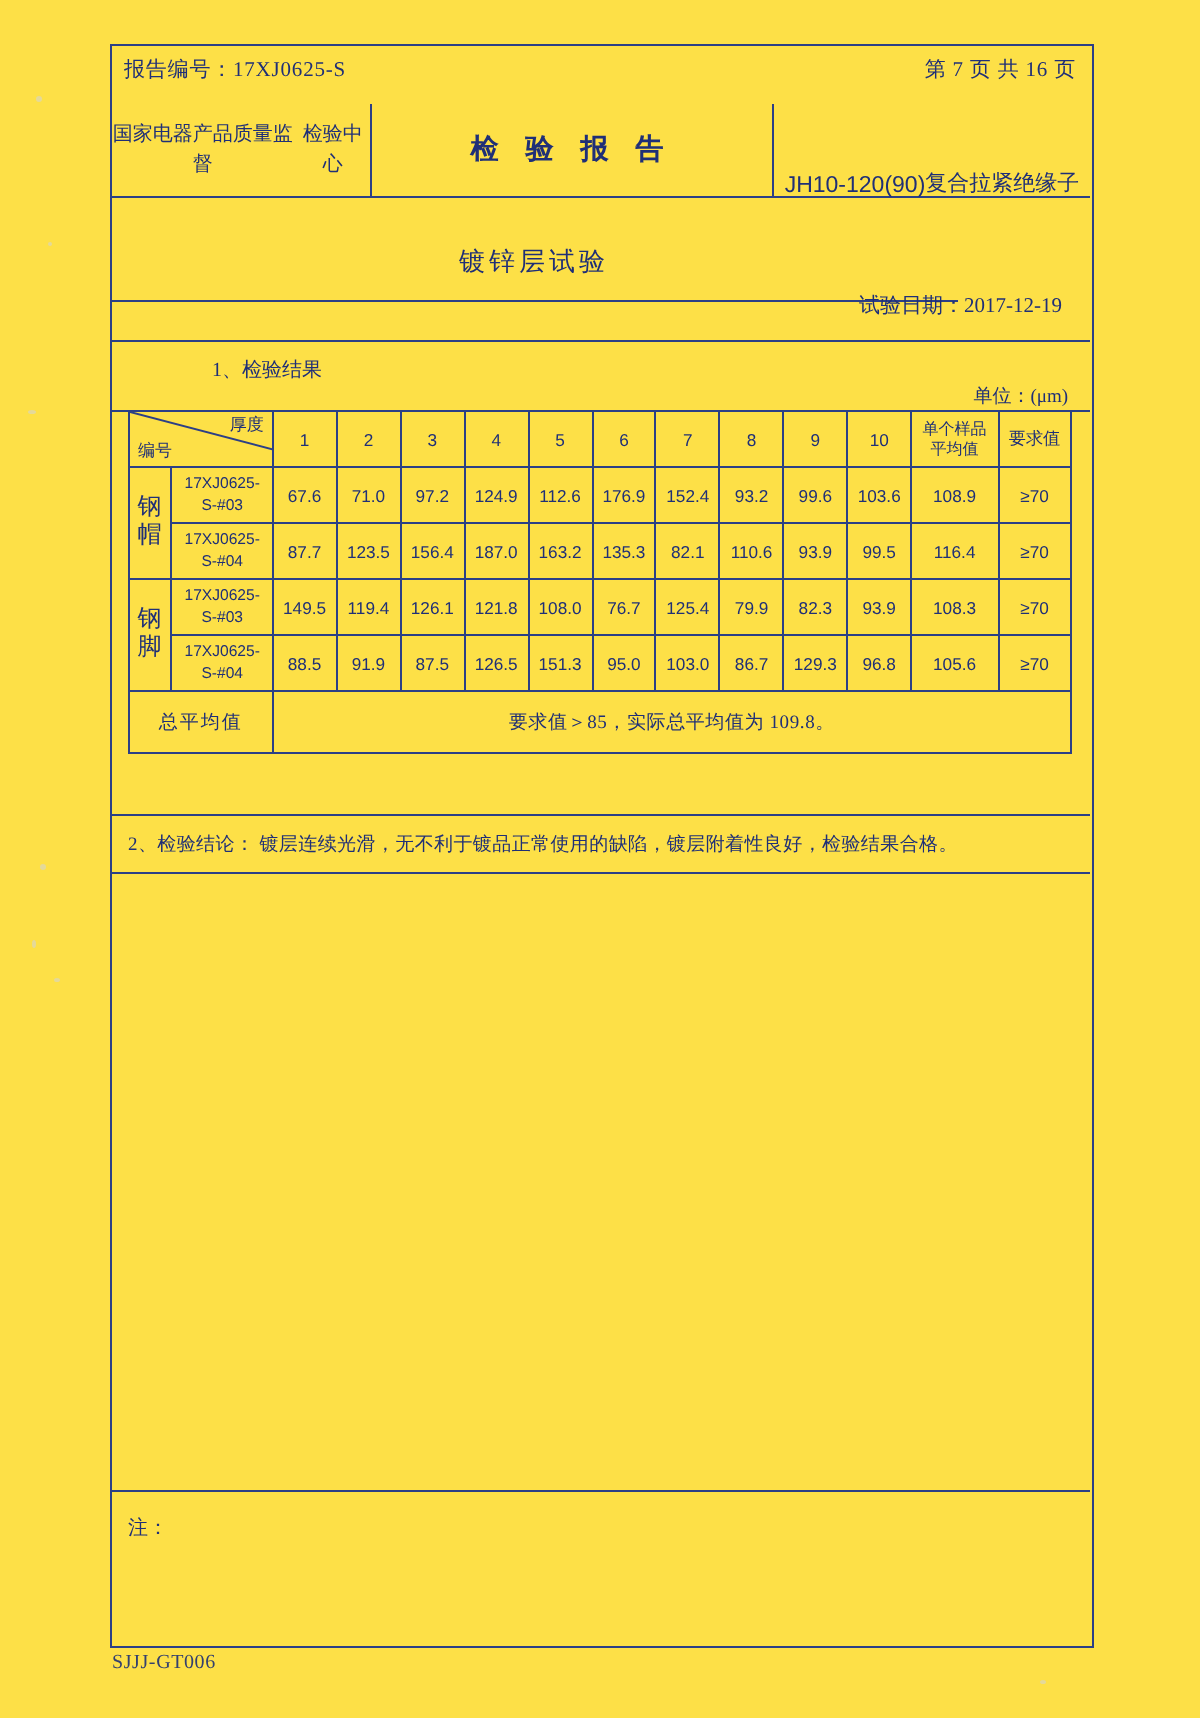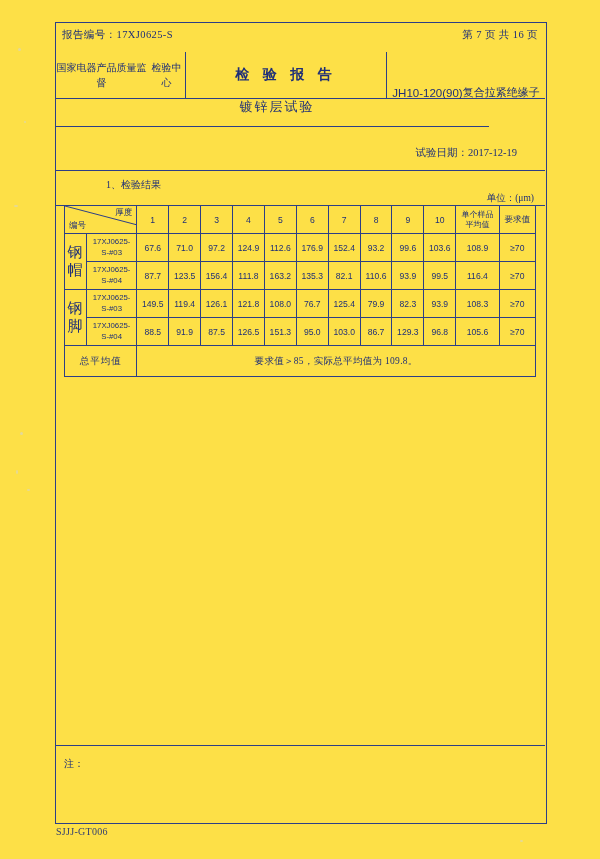--- a/index.html
+++ b/index.html
@@ -79,36 +79,35 @@
   .tt-right {
     flex: 1;
     font-size: 11px;
     line-height: 1.6;
     margin-top: 36px;
   }
   .tt-right .model { font-family: "Liberation Sans", sans-serif; font-size: 11.5px;}
 
   .subtitle {
     position: absolute;
-    left: 55px; top: 88px;
+    left: 55px; top: 112px;
     width: 424px; height: 38px;
     display: flex; align-items: center; justify-content: center;
     font-size: 13px;
     letter-spacing: 2px;
     border-bottom: 1.2px solid #2c3f86;
     color: #1f2f77;
-    padding-left: 10px;
   }
   .testdate {
     position: absolute;
     left: 55px; top: 136px;
     width: 490px; height: 35px;
     border-bottom: 1.2px solid #2c3f86;
     display: flex; align-items: center; justify-content: flex-end;
-    padding-right: 28px;
+    padding-right: 14px;
     box-sizing: border-box;
     font-size: 10.5px;
     color: #1f2f77;
   }
   .sec1-label {
     position: absolute;
     left: 64px; top: 178px;
     font-size: 10px;
     color: #1f2f77;
     margin-left: 42px;
@@ -156,22 +155,22 @@
     overflow: hidden;
   }
   td.corner .diag svg { display:block; }
   .corner-th { position: absolute; right: 4px; top: 1px; font-size: 8.5px; font-family: "Liberation Serif", serif;}
   .corner-bh { position: absolute; left: 4px; bottom: 1px; font-size: 8.5px; font-family: "Liberation Serif", serif;}
   td.numcol { width: 33px; }
   td.avgcol { width: 47px; font-size: 8px; line-height: 1.25; }
   td.reqcol { width: 40px; }
   td.grp {
     width: 22px;
-    font-family: Liberation Serif, serif;
-    font-size: 15px;
+    font-family: Liberation Mono, monospace;
+    font-size: 12px;
     letter-spacing: 1px;
   }
   td.sample {
     width: 52px;
     font-size: 7.8px;
     line-height: 1.3;
   }
   td.total-label {
     font-family: "Liberation Serif", serif;
     font-size: 9.5px;
@@ -314,21 +313,21 @@
       </tr>
 
       <tr>
         <td class="sample">
           <span>17XJ0625-</span><br>
           <span>S-#04</span>
         </td>
         <td>87.7</td>
         <td>123.5</td>
         <td>156.4</td>
-        <td>111.8</td>
+        <td>187.0</td>
         <td>163.2</td>
         <td>135.3</td>
         <td>82.1</td>
         <td>110.6</td>
         <td>93.9</td>
         <td>99.5</td>
         <td>116.4</td>
         <td>≥70</td>
       </tr>
 
@@ -373,18 +372,19 @@
         <td>≥70</td>
       </tr>
 
       <tr>
         <td class="total-label" colspan="2" style="height:30px;">总平均值</td>
         <td class="total-value" colspan="12">要求值＞85，实际总平均值为 109.8。</td>
       </tr>
     </tbody>
   </table>
 
+  <div class="concl">2、检验结论：  镀层连续光滑，无不利于镀品正常使用的缺陷，镀层附着性良好，检验结果合格。</div>
 
   <div class="note-line"></div>
   <div class="note">注：</div>
 
   <div class="footer-code">SJJJ-GT006</div>
 </div>
 
 </body></html>

